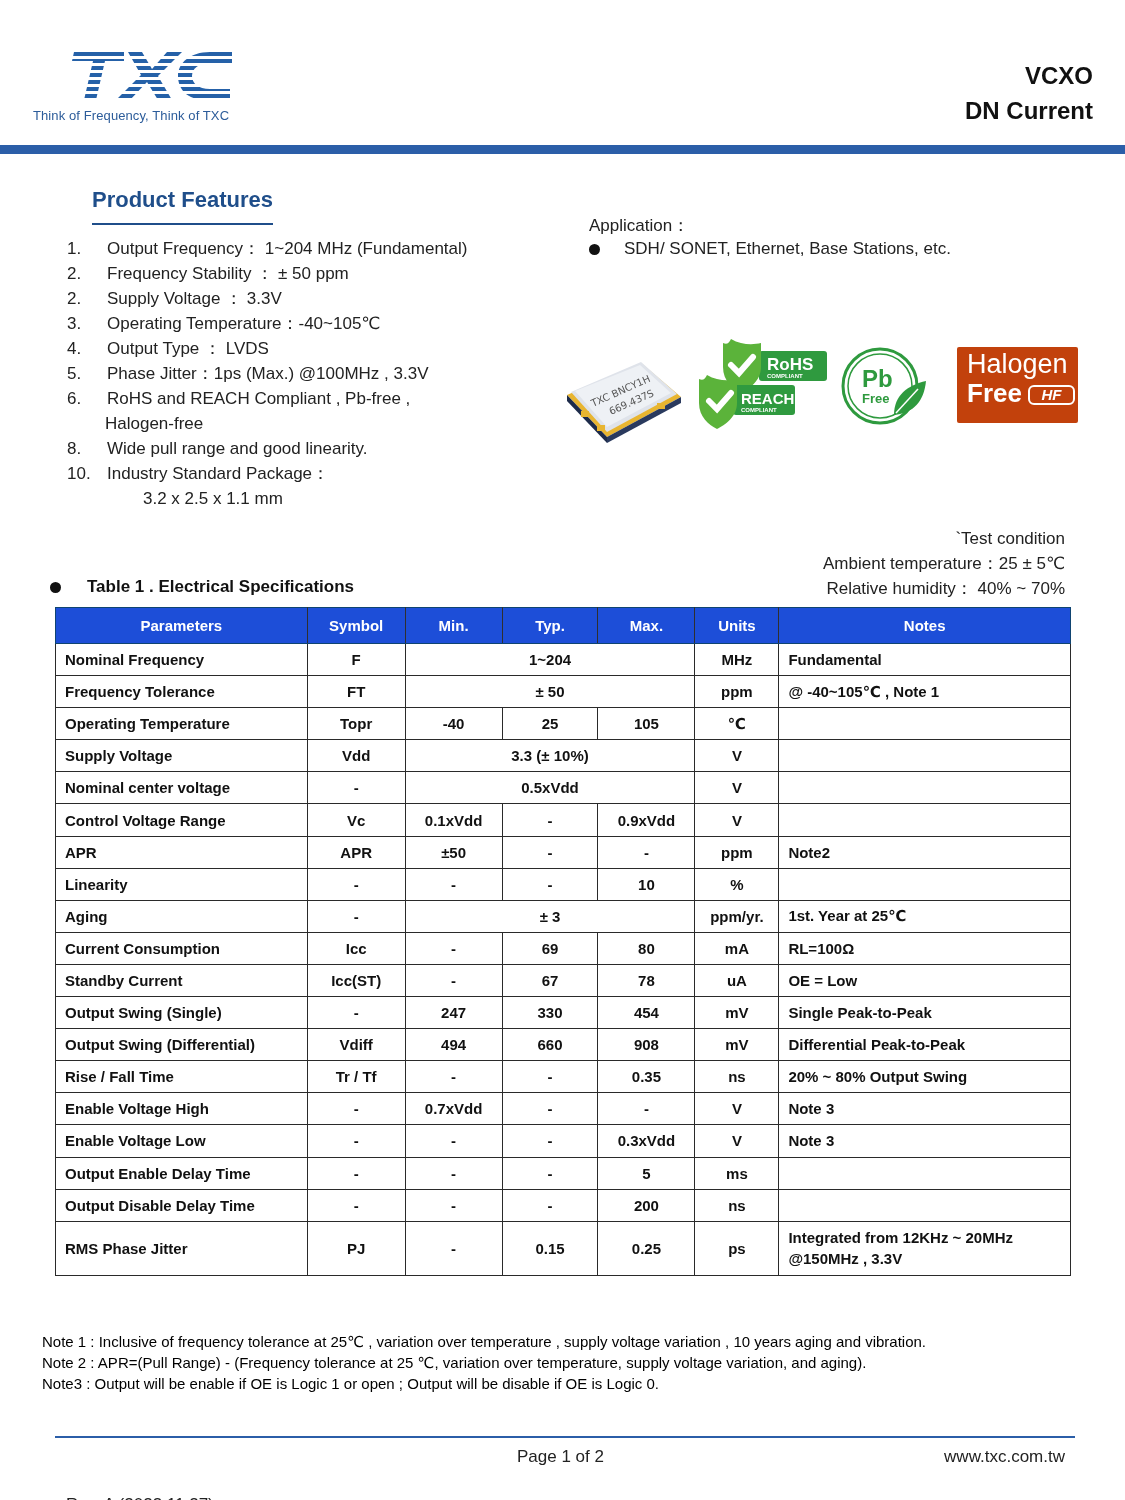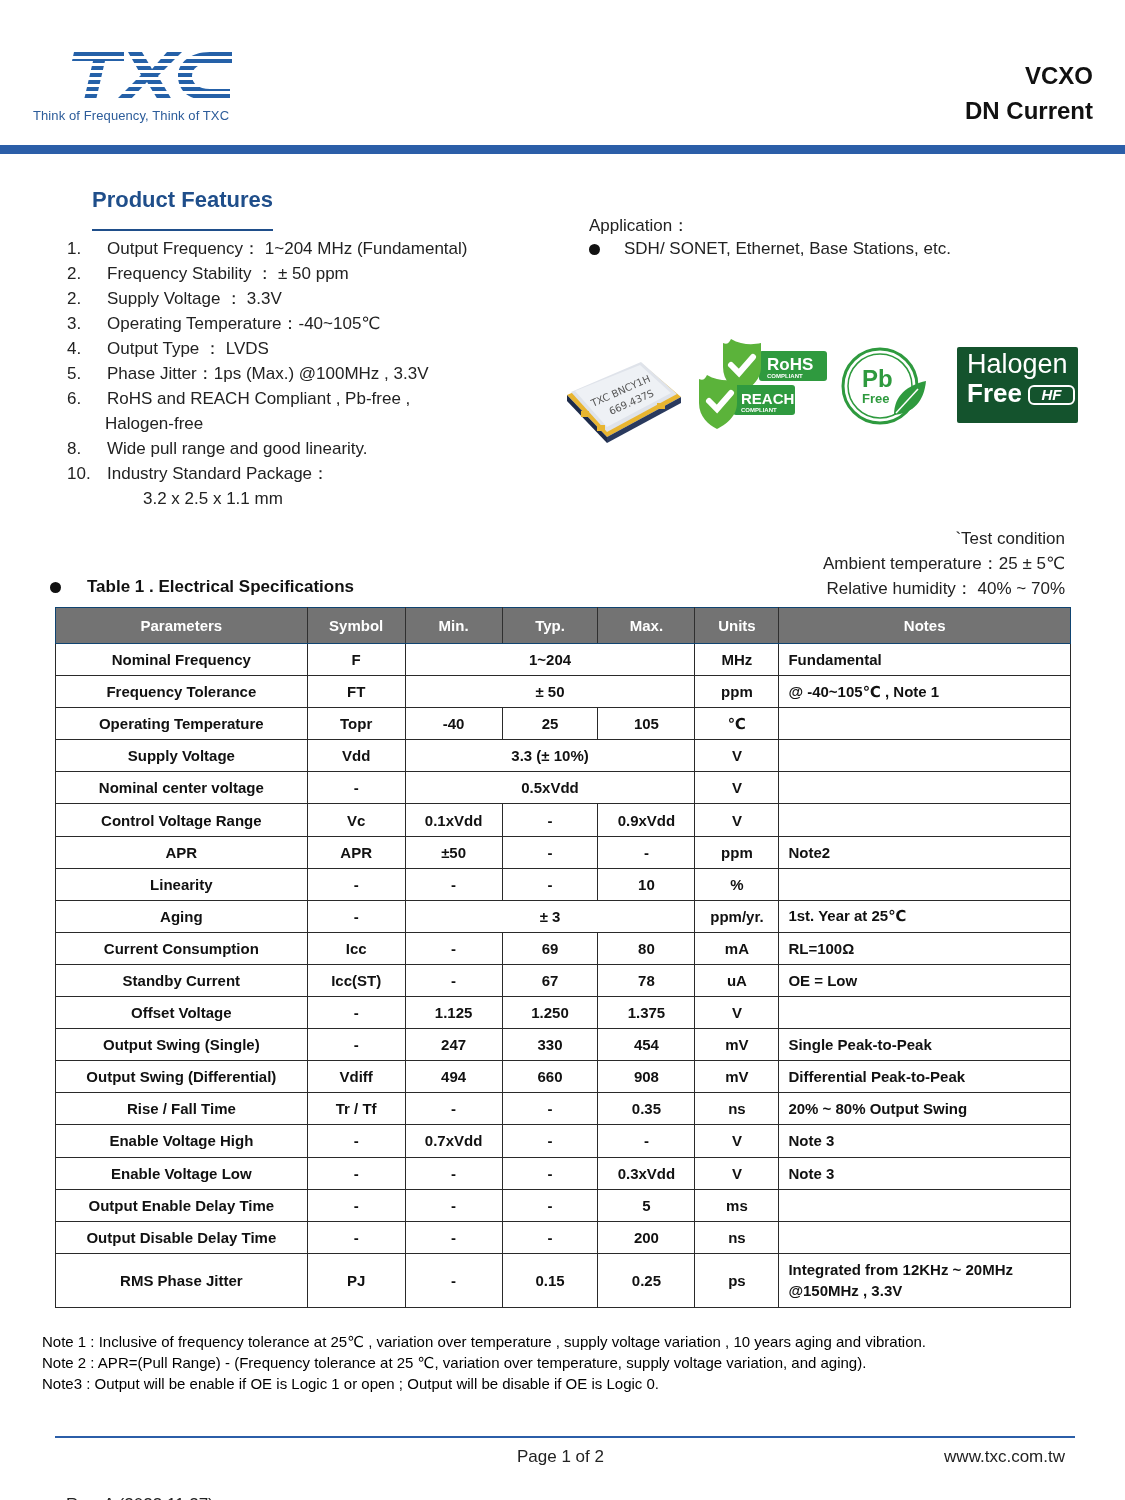--- a/index.html
+++ b/index.html
@@ -7,52 +7,52 @@
   body { position: relative; font-family: "Liberation Sans", "DejaVu Sans", sans-serif; color: #1a1a1a; }
 
   
   .logo { position: absolute; left: 72px; top: 52px; width: 160px; height: 48px; }
   .logo svg { display: block; }
   .tagline { position: absolute; left: 33px; top: 108px; font-size: 13px; color: #2c5c9a; letter-spacing: 0.1px; }
   .title-block { position: absolute; right: 32px; top: 58px; text-align: right; font-weight: bold; font-size: 24px; line-height: 35px; color: #111; }
   .top-rule { position: absolute; left: 0; top: 145px; width: 1125px; height: 9px; background: #2b5ea8; }
 
   
-  .pf-title { position: absolute; left: 92px; top: 187px; font-size: 22px; font-weight: bold; color: #1f4e8a; border-bottom: 2px solid #1f4e8a; padding-bottom: 16px; line-height: 26px; }
+  .pf-title { position: absolute; left: 92px; top: 187px; font-size: 22px; font-weight: bold; color: #1f4e8a; border-bottom: 2px solid #1f4e8a; padding-bottom: 10px; line-height: 26px; }
   .features { position: absolute; left: 67px; top: 236px; font-size: 17px; line-height: 25px; color: #222; }
   .features .row { display: flex; white-space: nowrap; }
   .features .num { width: 40px; }
   .features .cont { padding-left: 38px; }
   .features .cont2 { padding-left: 76px; }
 
   .app-title { position: absolute; left: 589px; top: 214px; font-size: 17px; color: #222; }
   .app-item { position: absolute; left: 589px; top: 239px; font-size: 17px; color: #222; display: flex; align-items: center; }
   .bullet { display: inline-block; width: 11px; height: 11px; border-radius: 50%; background: #111; margin-right: 24px; }
 
   
   .chip { position: absolute; left: 563px; top: 355px; width: 122px; height: 88px; }
   .rohs { position: absolute; left: 697px; top: 337px; width: 135px; height: 95px; }
   .pb { position: absolute; left: 838px; top: 345px; width: 92px; height: 82px; }
-  .hf { position: absolute; left: 957px; top: 347px; width: 121px; height: 76px; background: #14532d; border-radius: 2px; color: #fff; }
+  .hf { position: absolute; left: 957px; top: 347px; width: 121px; height: 76px; background: #c2410c; border-radius: 2px; color: #fff; }
   .hf .l1 { position: absolute; left: 10px; top: 2px; font-size: 27px; line-height: 30px; }
   .hf .l2 { position: absolute; left: 10px; top: 31px; font-size: 26px; font-weight: bold; line-height: 30px; }
   .hf .tag { position: absolute; left: 71px; top: 38px; width: 47px; height: 20px; border: 2px solid #fff; border-radius: 6px; font-size: 15px; font-weight: bold; font-style: italic; text-align: center; line-height: 16px; }
 
   
   .cond { position: absolute; right: 60px; top: 526px; text-align: right; font-size: 17px; line-height: 25px; color: #222; }
 
   .tbl-title { position: absolute; left: 50px; top: 577px; font-size: 17px; font-weight: bold; display: flex; align-items: center; color: #111; text-align: center; }
   .tbl-title .bullet { margin-right: 26px; }
 
   
   table.spec { position: absolute; left: 55px; top: 607px; width: 1016px; border-collapse: collapse; font-size: 15px; font-weight: bold; color: #111; }
-  table.spec th { background: #737373; color: #fff; height: 36px; font-weight: bold; font-size: 15px; border: 1.5px solid #0f4471; border-right: 1px solid #2f2f2f; text-align: center; }
+  table.spec th { background: #1d4ed8; color: #fff; height: 36px; font-weight: bold; font-size: 15px; border: 1.5px solid #0f4471; border-right: 1px solid #2f2f2f; text-align: center; }
   table.spec th:last-child { border-right: 1.5px solid #0f4471; }
   table.spec td { height: 32.1px; border: 1.2px solid #2a2a2a; text-align: center; padding: 0 9px; }
-  table.spec td.param { text-align: center; }
+  table.spec td.param { text-align: left; }
   table.spec td.note { text-align: left; }
   table.spec tr.tall td { height: 54px; line-height: 21px; }
   col.c0 { width: 252px; } col.c1 { width: 98px; } col.c2 { width: 97px; } col.c3 { width: 96px; }
   col.c4 { width: 97px; } col.c5 { width: 84px; } col.c6 { width: 292px; }
 
   .notes { position: absolute; left: 42px; top: 1331px; font-size: 15px; line-height: 21px; color: #000000; white-space: nowrap; }
 
   .bottom-rule { position: absolute; left: 55px; top: 1436px; width: 1020px; height: 2px; background: #2b5ea8; }
   .footer { position: absolute; top: 1447px; font-size: 17px; color: #222; }
   .f-left { left: 66px; margin-top: 48px; } .f-center { left: 517px; } .f-right { right: 60px; }
@@ -298,29 +298,20 @@
       <tr>
         <td class="param">Standby Current</td>
         <td>Icc(ST)</td>
         <td>-</td>
         <td>67</td>
         <td>78</td>
         <td>uA</td>
         <td class="note">OE = Low</td>
       </tr>
       <tr>
-        <td class="param">Offset Voltage</td>
-        <td>-</td>
-        <td>1.125</td>
-        <td>1.250</td>
-        <td>1.375</td>
-        <td>V</td>
-        <td class="note"></td>
-      </tr>
-      <tr>
         <td class="param">Output Swing (Single)</td>
         <td>-</td>
         <td>247</td>
         <td>330</td>
         <td>454</td>
         <td>mV</td>
         <td class="note">Single Peak-to-Peak</td>
       </tr>
       <tr>
         <td class="param">Output Swing (Differential)</td>

